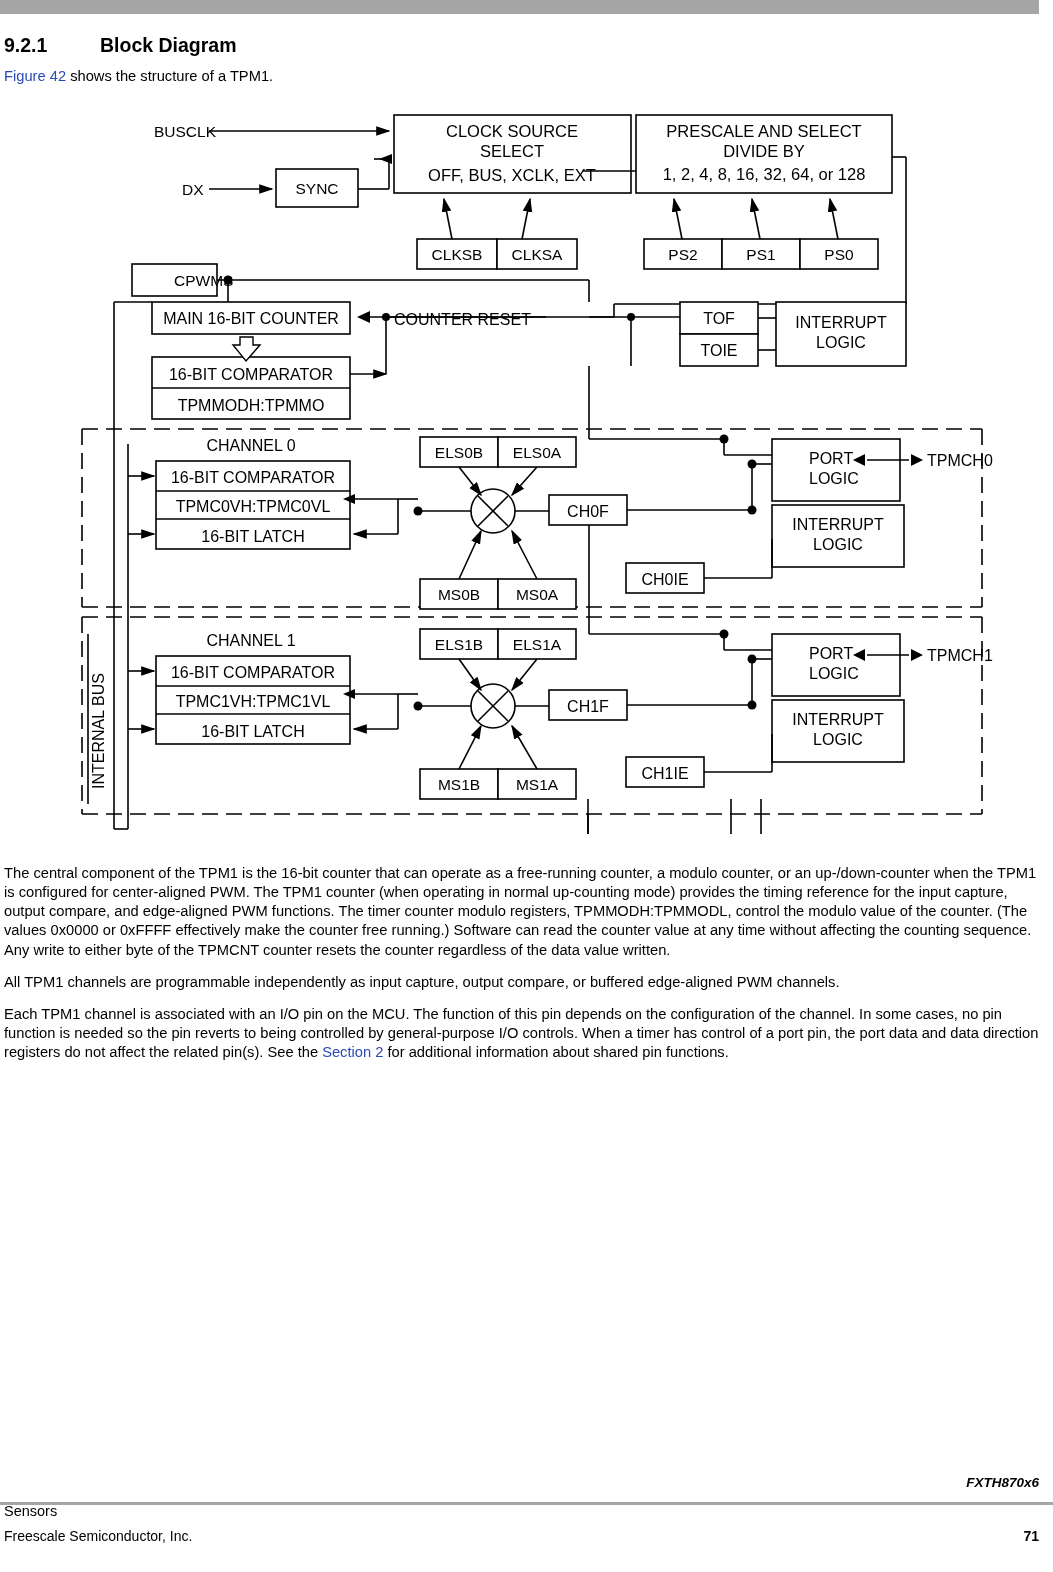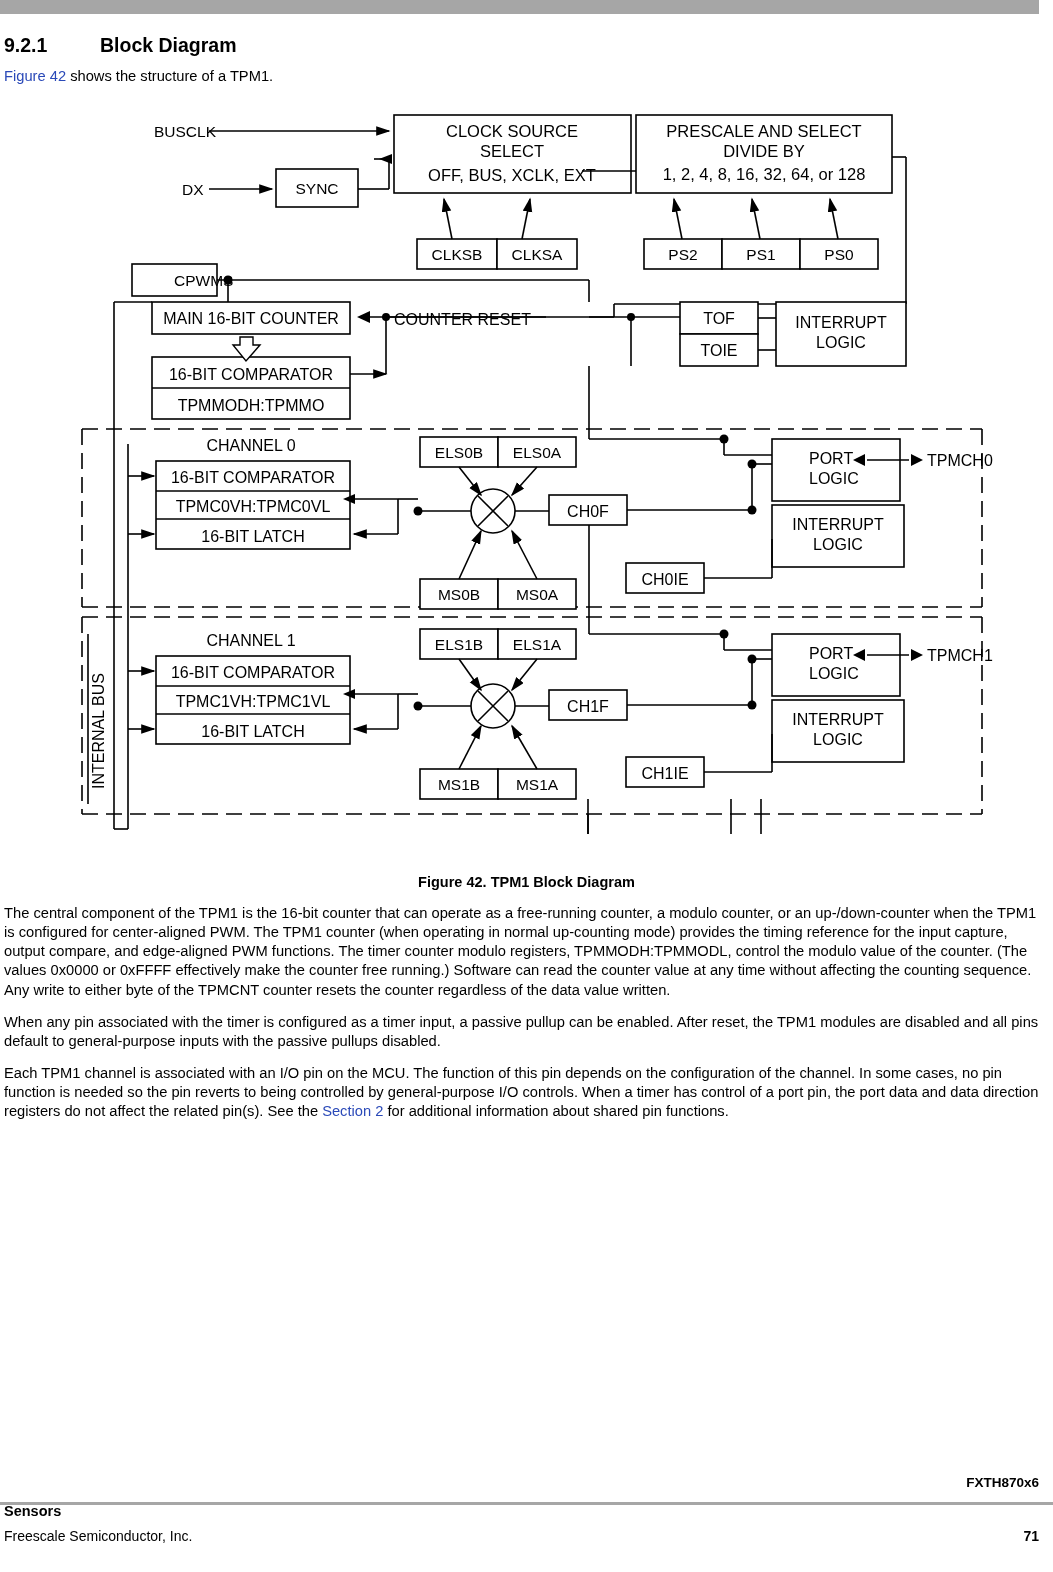--- a/index.html
+++ b/index.html
@@ -85,27 +85,28 @@
     height: 3px;
     background: #a6a6a6;
   }
   .footer-right {
     position: absolute;
     right: 14px;
     top: 1475px;
     font-size: 13.5px;
     font-weight: bold;
     text-align: right;
+    font-style: italic;
   }
   .footer-sensors {
     position: absolute;
     left: 4px;
     top: 1503px;
     font-size: 14.5px;
-    font-weight: bold;
+    font-weight: normal;
   }
   .footer-company {
     position: absolute;
     left: 4px;
     top: 1528px;
     font-size: 14px;
   }
   .footer-page {
     position: absolute;
     right: 14px;
@@ -401,26 +402,25 @@
           <text x="805" y="580" font-size="16">LOGIC</text>
           <text x="834" y="626" text-anchor="middle" font-size="16">INTERRUPT</text>
           <text x="834" y="646" text-anchor="middle" font-size="16">LOGIC</text>
           <text x="923" y="562" font-size="16">TPMCH1</text>
 
           <text x="0" y="0" transform="translate(100,690) rotate(-90)" font-size="16">INTERNAL BUS</text>
         </g>
       </svg>
     </div>
 
-    <div class="figcaption">Figure 42. TPM1 Block Diagram</div>
 
     <p class="body">The central component of the TPM1 is the 16-bit counter that can operate as a free-running counter, a modulo counter, or an up-/down-counter when the TPM1 is configured for center-aligned PWM. The TPM1 counter (when operating in normal up-counting mode) provides the timing reference for the input capture, output compare, and edge-aligned PWM functions. The timer counter modulo registers, TPMMODH:TPMMODL, control the modulo value of the counter. (The values 0x0000 or 0xFFFF effectively make the counter free running.) Software can read the counter value at any time without affecting the counting sequence. Any write to either byte of the TPMCNT counter resets the counter regardless of the data value written.</p>
-
-
-    <p class="body">When any pin associated with the timer is configured as a timer input, a passive pullup can be enabled. After reset, the TPM1 modules are disabled and all pins default to general-purpose inputs with the passive pullups disabled.</p>
+    <p class="body">All TPM1 channels are programmable independently as input capture, output compare, or buffered edge-aligned PWM channels.</p>
+
+
     <p class="body">
       <span>Each TPM1 channel is associated with an I/O pin on the MCU. The function of this pin depends on the configuration of the channel. In some cases, no pin function is needed so the pin reverts to being controlled by general-purpose I/O controls. When a timer has control of a port pin, the port data and data direction registers do not affect the related pin(s). See the </span><a class="xref" href="#">Section 2</a><span> for additional information about shared pin functions.</span>
     </p>
   </div>
 
   <div class="footer-right">FXTH870x6</div>
   <div class="footer-line"></div>
   <div class="footer-sensors">Sensors</div>
   <div class="footer-company">Freescale Semiconductor, Inc.</div>
   <div class="footer-page">71</div>

